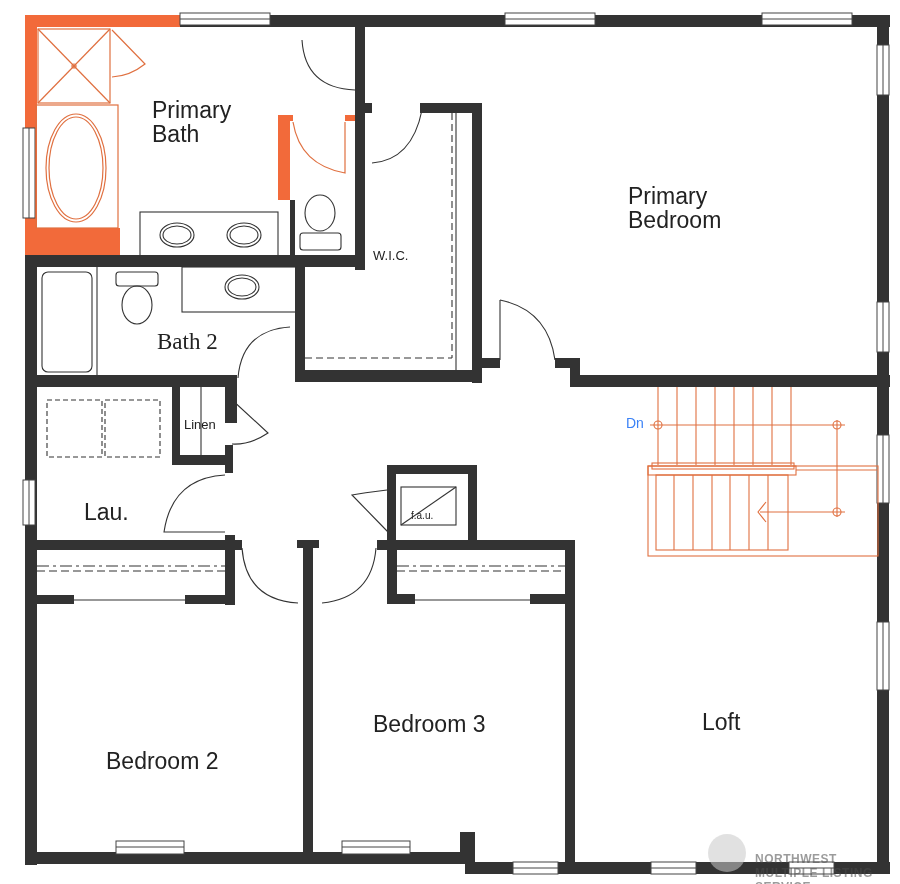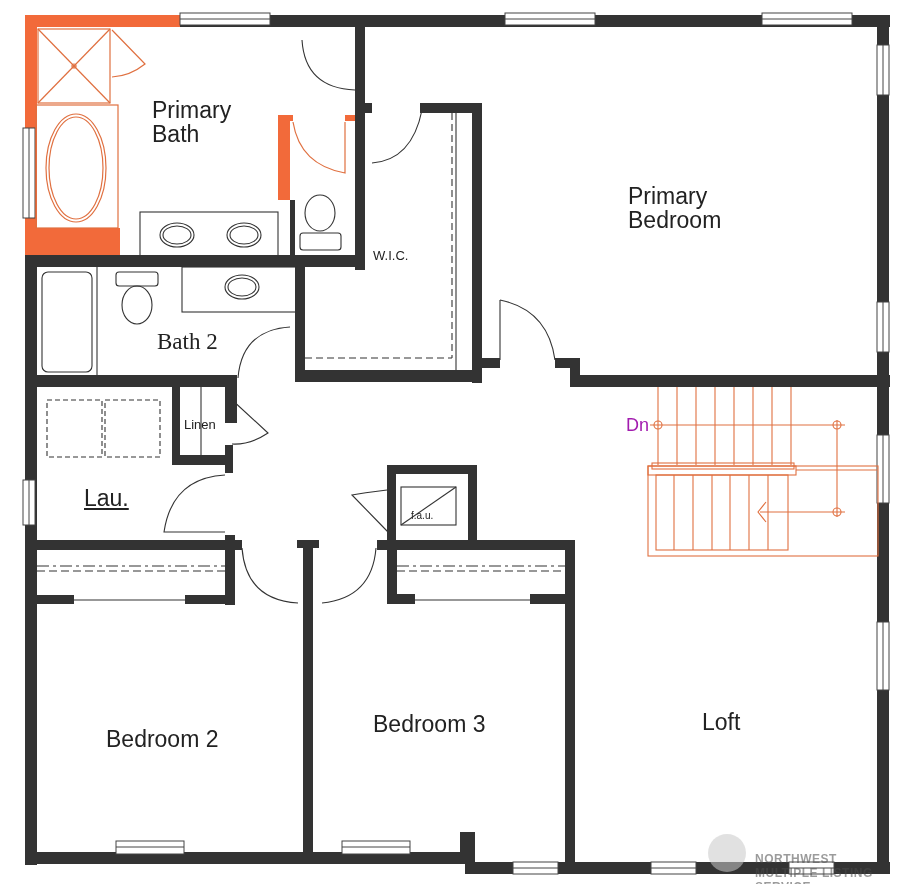--- a/index.html
+++ b/index.html
@@ -2,21 +2,21 @@
 <html><head>
 <meta charset="utf-8">
 <style>
   html,body{margin:0;padding:0;background:#ffffff;}
   body{width:900px;height:884px;position:relative;overflow:hidden;font-family:"Liberation Sans",sans-serif;}
   #plan{position:absolute;left:0;top:0;width:900px;height:884px;}
   .lbl{position:absolute;color:#222;font-family:"Liberation Sans",sans-serif;text-align:left;line-height:1.05;white-space:nowrap;}
   .big{font-size:23px;}
   .sm{font-size:13px;}
   .xs{font-size:10px;margin-top:10px;}
-  .dn{color:#a21caf;font-size:18px;}
+  .dn{color:#3b82f6;font-size:14px;}
   .wm{position:absolute;left:755px;top:852px;font-size:12px;color:#4a4a4a;letter-spacing:0.5px;font-weight:bold;opacity:0.55;}
   .wmc{position:absolute;left:708px;top:834px;width:38px;height:38px;border-radius:50%;background:#c8c8c8;opacity:0.55;}
 </style>
 </head>
 <body>
 
 <svg id="plan" viewBox="0 0 900 884" xmlns="http://www.w3.org/2000/svg">
   <g fill="#f26a3a">
     <rect x="25" y="15" width="155" height="12"></rect>
     <rect x="25" y="15" width="12" height="240"></rect>
@@ -220,21 +220,21 @@
   <div>Primary</div>
   <div>Bath</div>
 </div>
 <div class="lbl big" style="left:628px;top:184px;width:120px;">
   <div>Primary</div>
   <div>Bedroom</div>
 </div>
 <div class="lbl sm" style="left:373px;top:249px;">W.I.C.</div>
 <div class="lbl big" style="left:157px;top:330px;font-family:Liberation Serif, serif;">Bath 2</div>
 <div class="lbl sm" style="left:184px;top:418px;">Linen</div>
-<div class="lbl big" style="left:84px;top:486px;text-decoration:underline;">Lau.</div>
+<div class="lbl big" style="left:84px;top:500px;">Lau.</div>
 <div class="lbl xs" style="left:411px;top:501px;">f.a.u.</div>
-<div class="lbl big" style="left:106px;top:727px;">Bedroom 2</div>
+<div class="lbl big" style="left:106px;top:749px;">Bedroom 2</div>
 <div class="lbl big" style="left:373px;top:712px;">Bedroom 3</div>
 <div class="lbl big" style="left:702px;top:710px;">Loft</div>
 <div class="lbl dn" style="left:626px;top:416px;">Dn</div>
 
 <div class="wmc"></div>
 <div class="wm">NORTHWEST MULTIPLE LISTING SERVICE</div>
 
 </body></html>

